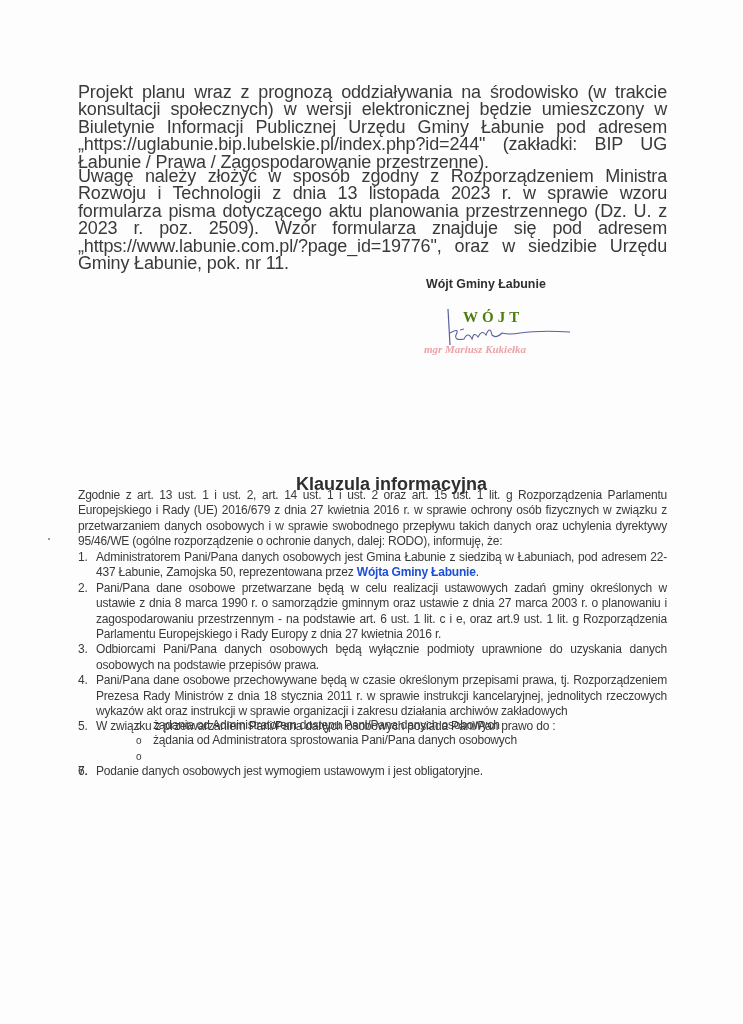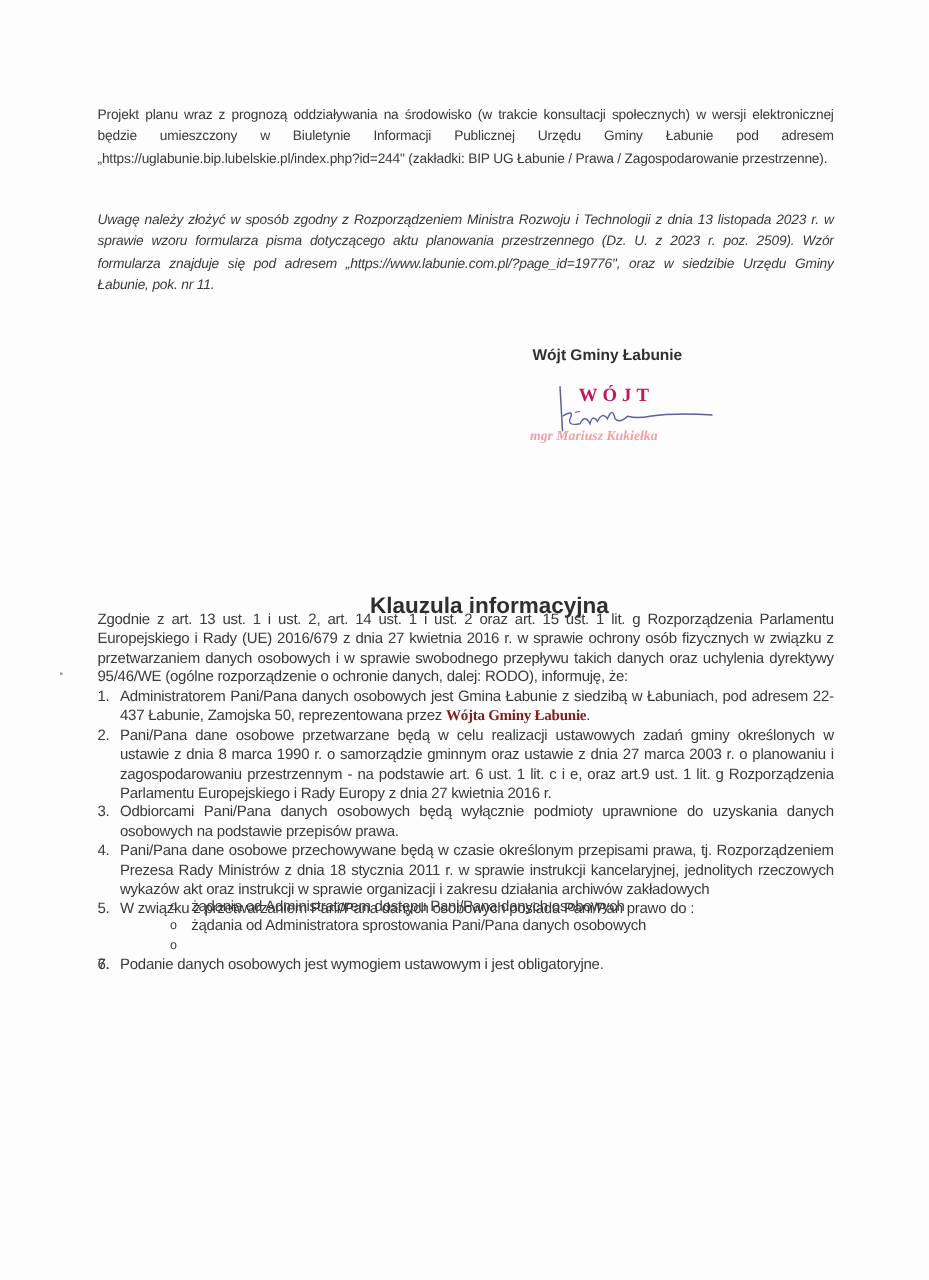--- a/index.html
+++ b/index.html
@@ -1,42 +1,42 @@
 <!DOCTYPE html>
 <html><head>
   <meta charset="utf-8">
   <style>
     html, body { margin: 0; padding: 0; background: #ffffff; }
     body { width: 743px; height: 1024px; position: relative; overflow: hidden;
            font-family: "Liberation Sans", sans-serif; color: #3a3a3a; }
     .page { position: absolute; left: 0; top: 0; width: 743px; height: 1024px; background: #fdfdfd; }
-    .para { position: absolute; left: 78px; width: 589px; font-size: 11px; line-height: 17.4px;
+    .para { position: absolute; left: 78px; width: 589px; font-size: 18px; line-height: 17.4px;
             text-align: justify; font-stretch: condensed; letter-spacing: -0.15px; }
     .p1 { top: 84px; }
-    .p2 { top: 168px; font-style: italic; }
+    .p2 { top: 168px; }
     .signatory { position: absolute; left: 426px; top: 277px; font-size: 12.4px; font-weight: bold; color: #2f2f2f; }
     .stamp { position: absolute; left: 420px; top: 305px; width: 170px; height: 60px; }
     .stamp-wojt { position: absolute; left: 43px; top: 4px; font-family: "Liberation Serif", serif; font-weight: bold;
-                  font-size: 15px; letter-spacing: 4px; color: #be185d; }
+                  font-size: 15px; letter-spacing: 4px; color: #4d7c0f; }
     .stamp-name { position: absolute; left: 4px; top: 38px; font-family: "Liberation Serif", serif; font-style: italic;
                   font-weight: bold; font-size: 11px; color: #eda2a8; white-space: nowrap; }
     .sig-svg { position: absolute; left: 0; top: 0; }
     .heading { position: absolute; left: 0; width: 743px; top: 474px; text-align: center; font-size: 18px;
                font-weight: bold; color: #2f2f2f; margin-left: 20px; }
     .intro { position: absolute; left: 78px; top: 488px; width: 589px; font-size: 12px; line-height: 15.4px;
              text-align: justify; letter-spacing: -0.2px; }
     .list { position: absolute; left: 78px; top: 550px; width: 589px; margin: 0; padding: 0; list-style: none;
             font-size: 12px; line-height: 15.4px; letter-spacing: -0.2px; }
     .list li { position: relative; padding-left: 18px; text-align: justify; }
     .list li .num { position: absolute; left: 0; top: 0; }
     .sub { list-style: none; margin: 0; padding: 0; }
     .sub li { padding-left: 75px; text-align: left; }
     .sub li .bullet { position: absolute; left: 58px; top: 0; font-size: 10px; }
     .mark { position: absolute; left: 48px; top: 538px; width: 2px; height: 2px; background: #999; }
-    b { color: #7f1d1d; font-family: Liberation Serif, serif; }
+    b { color: #1d4ed8; }
   </style>
 </head>
 <body>
 
 <div class="page">
 
   <p class="para p1" style="margin:0">Projekt planu wraz z prognozą oddziaływania na środowisko (w trakcie konsultacji społecznych) w wersji elektronicznej będzie umieszczony w Biuletynie Informacji Publicznej Urzędu Gminy Łabunie pod adresem „https://uglabunie.bip.lubelskie.pl/index.php?id=244" (zakładki: BIP UG Łabunie / Prawa / Zagospodarowanie przestrzenne).</p>
   <p class="para p2" style="margin:0">Uwagę należy złożyć w sposób zgodny z Rozporządzeniem Ministra Rozwoju i Technologii z dnia 13 listopada 2023 r. w sprawie wzoru formularza pisma dotyczącego aktu planowania przestrzennego (Dz. U. z 2023 r. poz. 2509). Wzór formularza znajduje się pod adresem „https://www.labunie.com.pl/?page_id=19776", oraz w siedzibie Urzędu Gminy Łabunie, pok. nr 11.</p>
 
   <div class="signatory">Wójt Gminy Łabunie</div>

